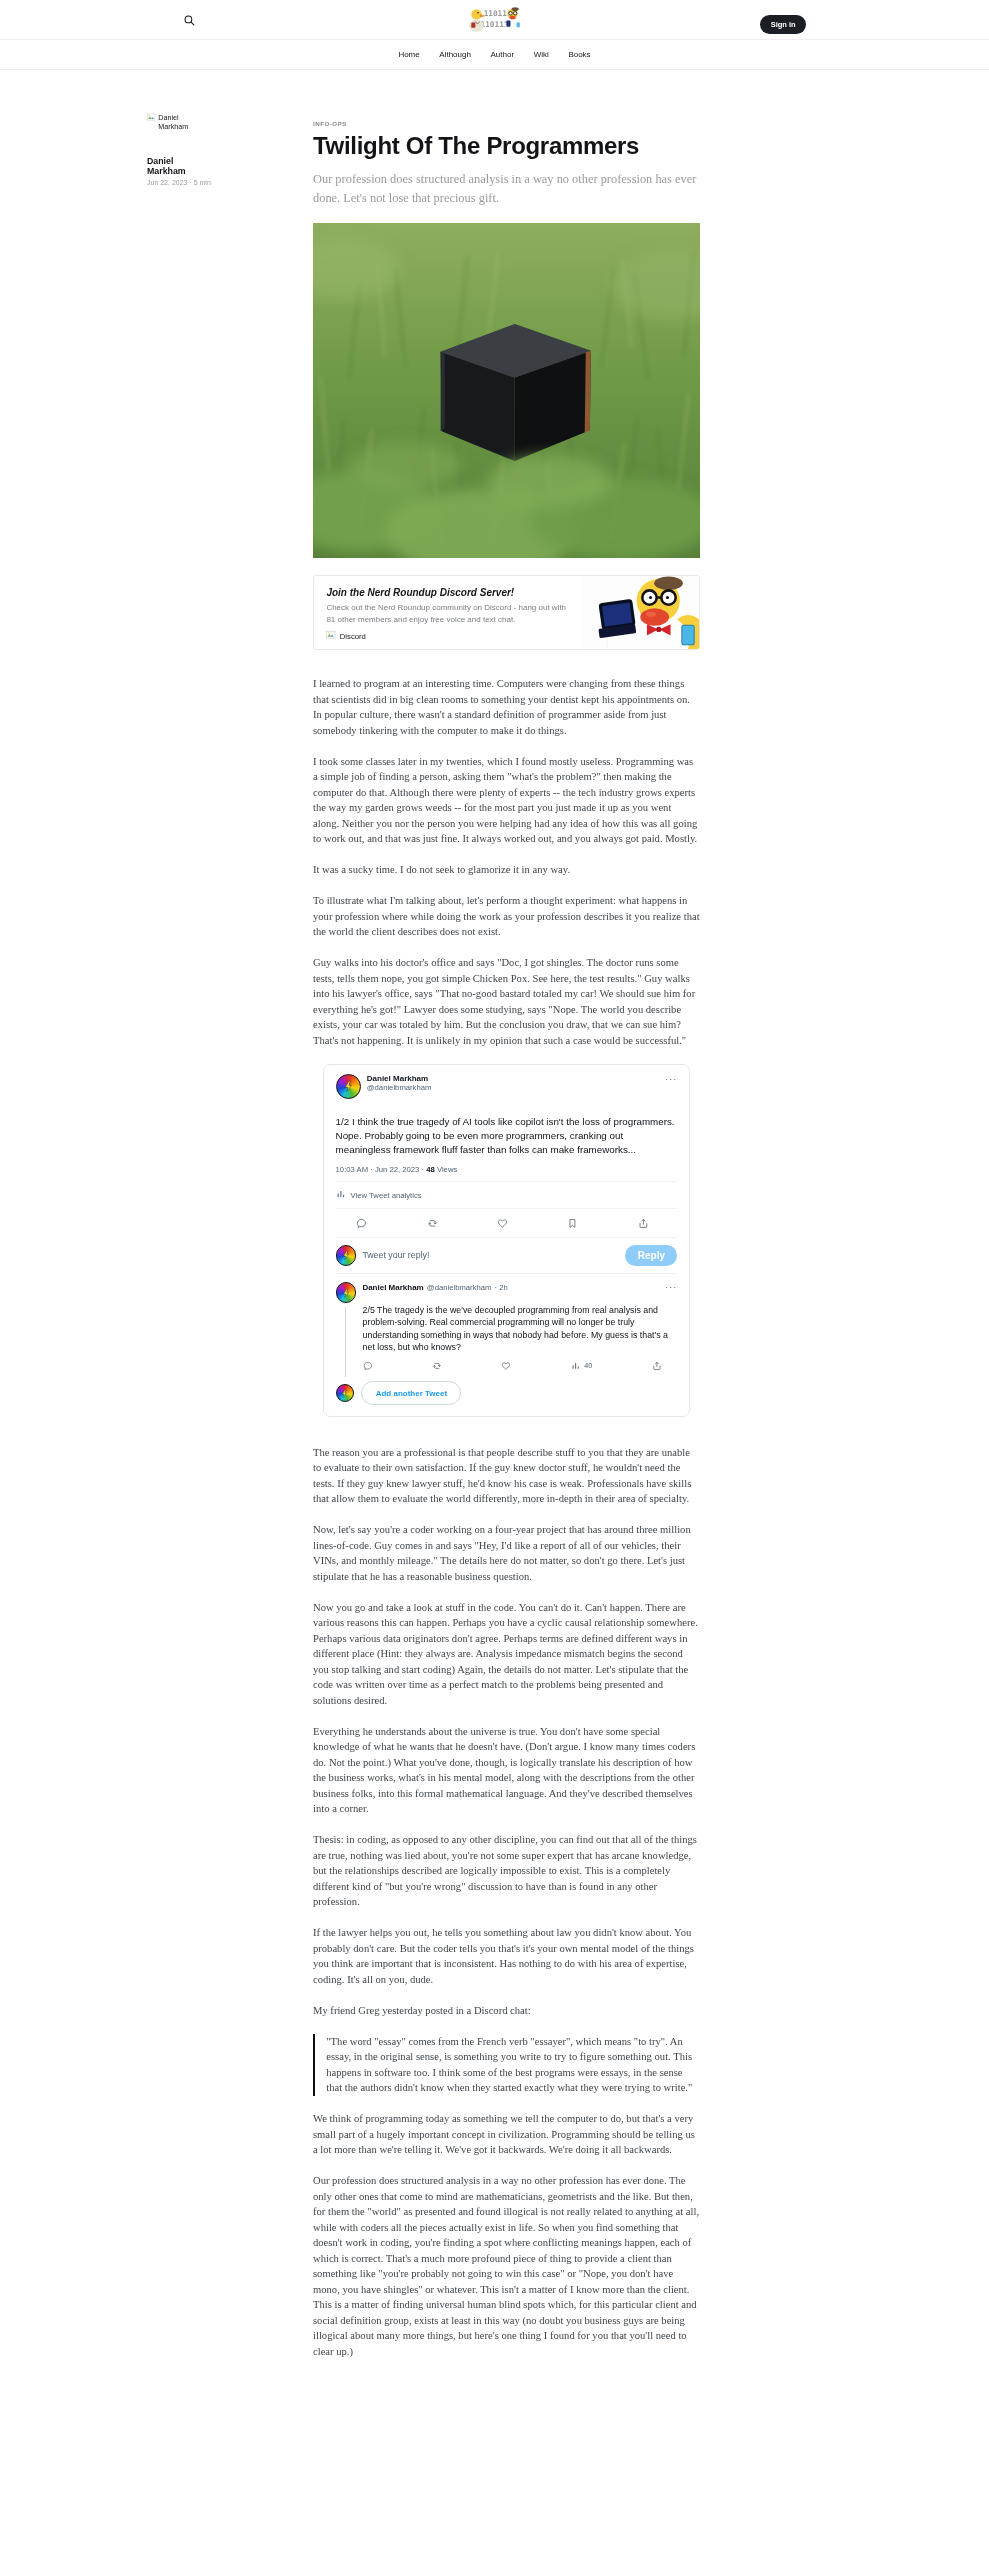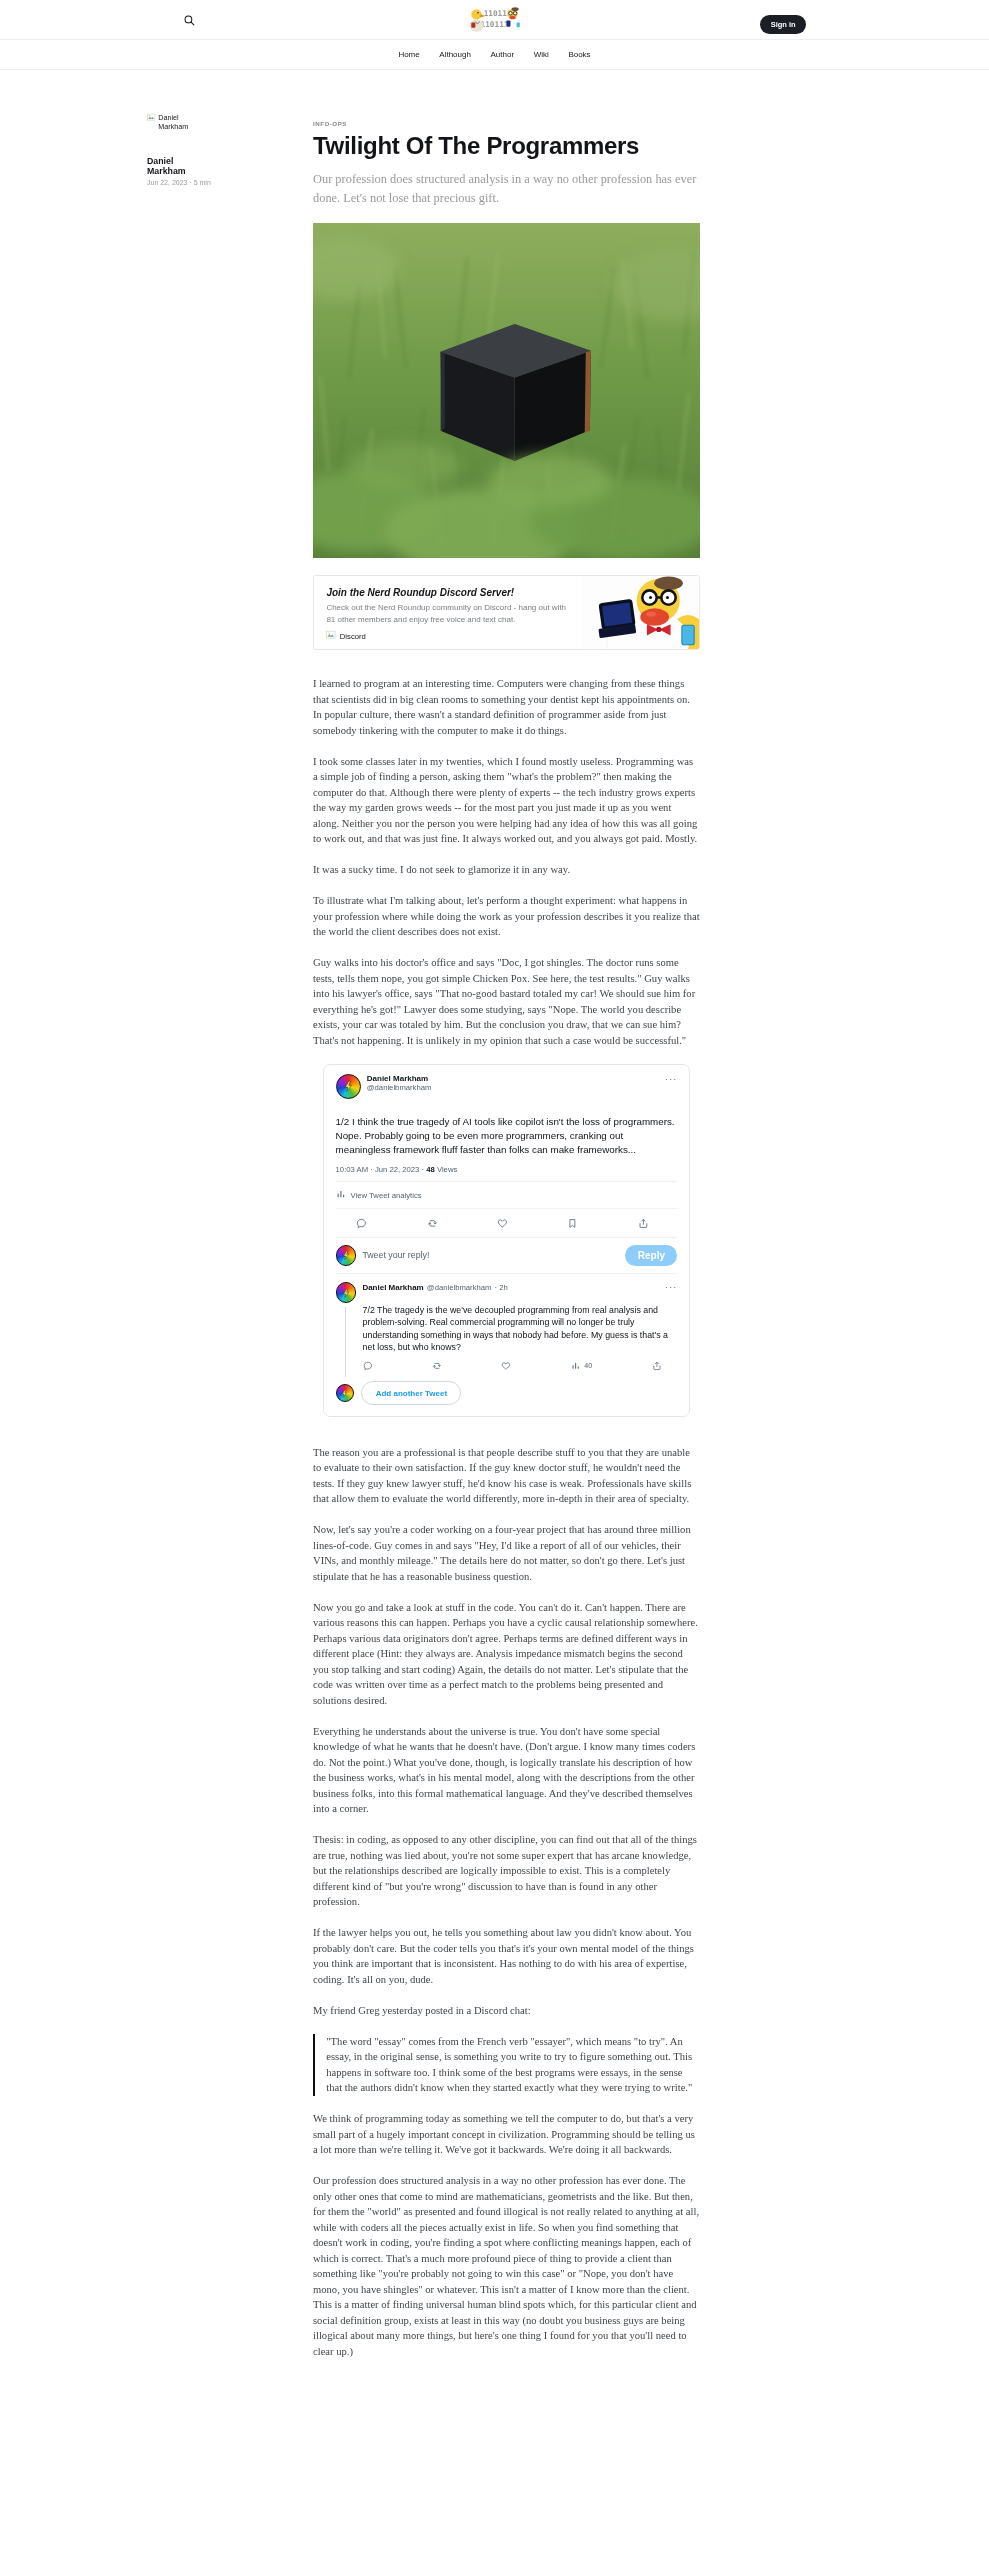--- a/index.html
+++ b/index.html
@@ -337,21 +337,21 @@
                 </svg>
             </span>
             <div class="t2-headline">
               <span class="t-name">Daniel Markham</span>
               <span class="t-handle">@danielbmarkham</span>
               <span class="t-handle">· 2h</span>
               <span class="t-more">···</span>
             </div>
           </div>
           <div class="t2-body">
-            <div class="t2-text">7/2 The tragedy is the we've decoupled programming from real analysis and problem-solving. Real commercial programming will no longer be truly understanding something in ways that nobody had before. My guess is that's a net loss, but who knows?</div>
+            <div class="t2-text">2/5 The tragedy is the we've decoupled programming from real analysis and problem-solving. Real commercial programming will no longer be truly understanding something in ways that nobody had before. My guess is that's a net loss, but who knows?</div>
             <div class="t2-icons">
               <span class="ic"><svg viewBox="0 0 24 24" fill="none" stroke="#536471" stroke-width="1.8">
                     <path d="M21 11.3c0 4.6-4.1 8.3-9 8.3-1 0-2-.15-2.9-.45L4.5 21l1-3.4C3.6 16.1 3 13.8 3 11.3 3 6.7 7.1 3 12 3s9 3.7 9 8.3z"></path>
                   </svg></span>
               <span class="ic"><svg viewBox="0 0 24 24" fill="none" stroke="#536471" stroke-width="1.8" stroke-linecap="round" stroke-linejoin="round">
                     <path d="M7 6h8a3 3 0 0 1 3 3v4"></path>
                     <polyline points="20.5,10.6 18,13.4 15.5,10.6"></polyline>
                     <path d="M17 18H9a3 3 0 0 1-3-3v-4"></path>
                     <polyline points="3.5,13.4 6,10.6 8.5,13.4"></polyline>
                   </svg></span>

